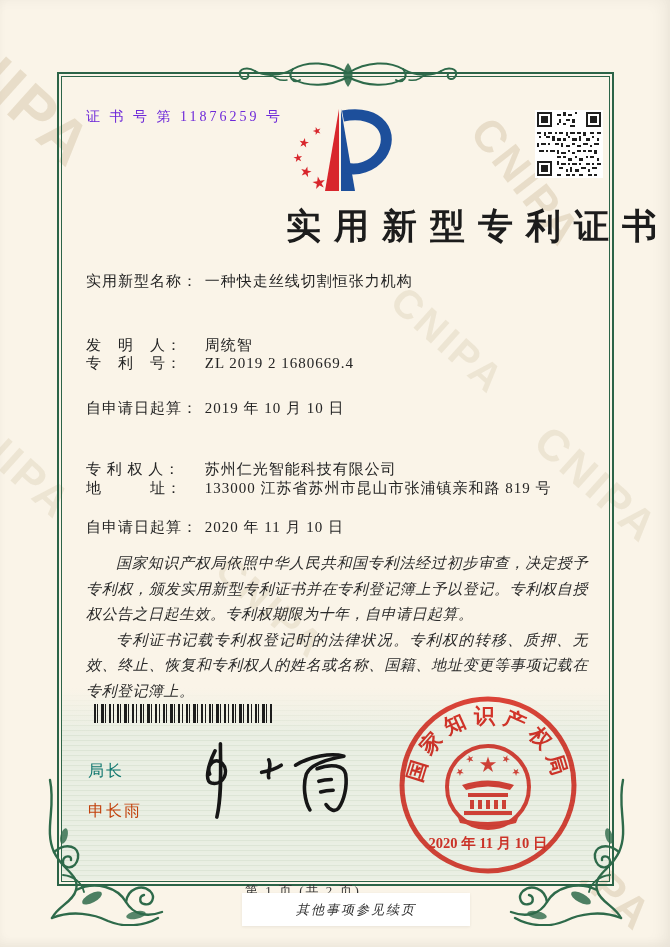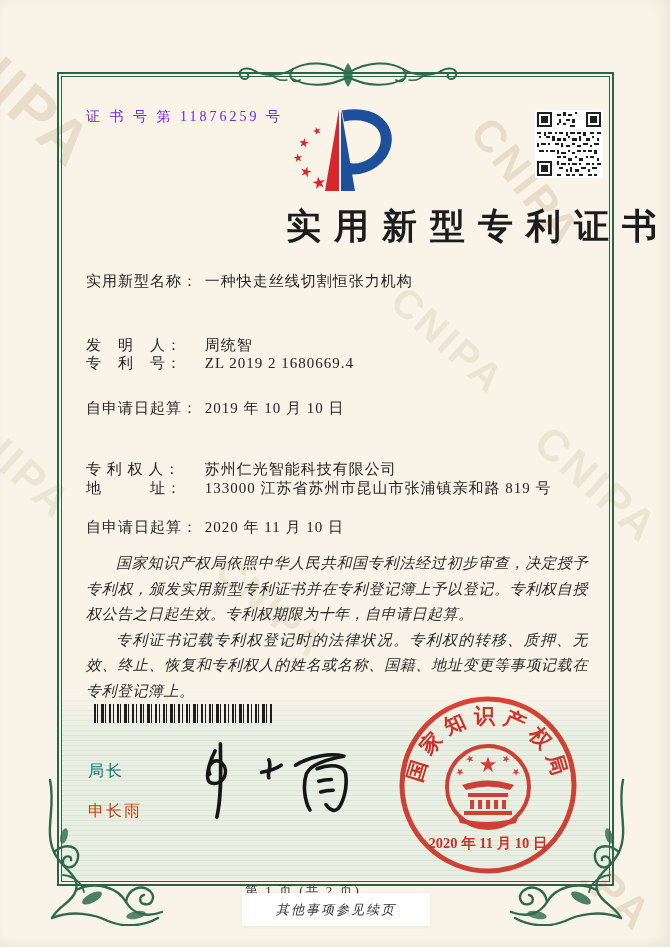--- a/index.html
+++ b/index.html
@@ -56,21 +56,21 @@
       #1c1c1c 19px 20px,transparent 20px 23px);
   }
   .signer-title{position:absolute;left:88px;top:761px;font-size:16px;color:#0f766e;
     font-family:"Liberation Sans","DejaVu Sans",sans-serif;letter-spacing:2px;}
   .signer-name{position:absolute;left:88px;top:765px;font-size:16px;color:#c2410c;
     font-family:"Liberation Sans","DejaVu Sans",sans-serif;letter-spacing:2px;margin-top:36px;}
   .signature{position:absolute;left:190px;top:731px;width:170px;height:97px;}
   .seal{position:absolute;left:395px;top:692px;width:186px;height:186px;mix-blend-mode:multiply;opacity:.95;}
   .page-footer{position:absolute;left:57px;top:858px;width:492px;text-align:center;font-size:13px;color:#333;letter-spacing:2px;margin-top:24px;}
   .note-strip{
-    position:absolute;left:242px;top:893px;width:188px;height:33px;background:#fff;
+    position:absolute;left:242px;top:893px;width:228px;height:33px;background:#fff;
     box-shadow:0 1px 3px rgba(0,0,0,.07);
     text-align:center;line-height:33px;font-size:13px;color:#333;font-style:italic;letter-spacing:2px;
   }
   .orn-top{position:absolute;left:235px;top:55px;width:226px;height:36px;}
   .orn-bl{position:absolute;left:36px;top:776px;width:145px;height:150px;}
   .orn-br{position:absolute;left:492px;top:776px;width:145px;height:150px;transform:scaleX(-1);}
 </style>
 </head>
 <body>
 

